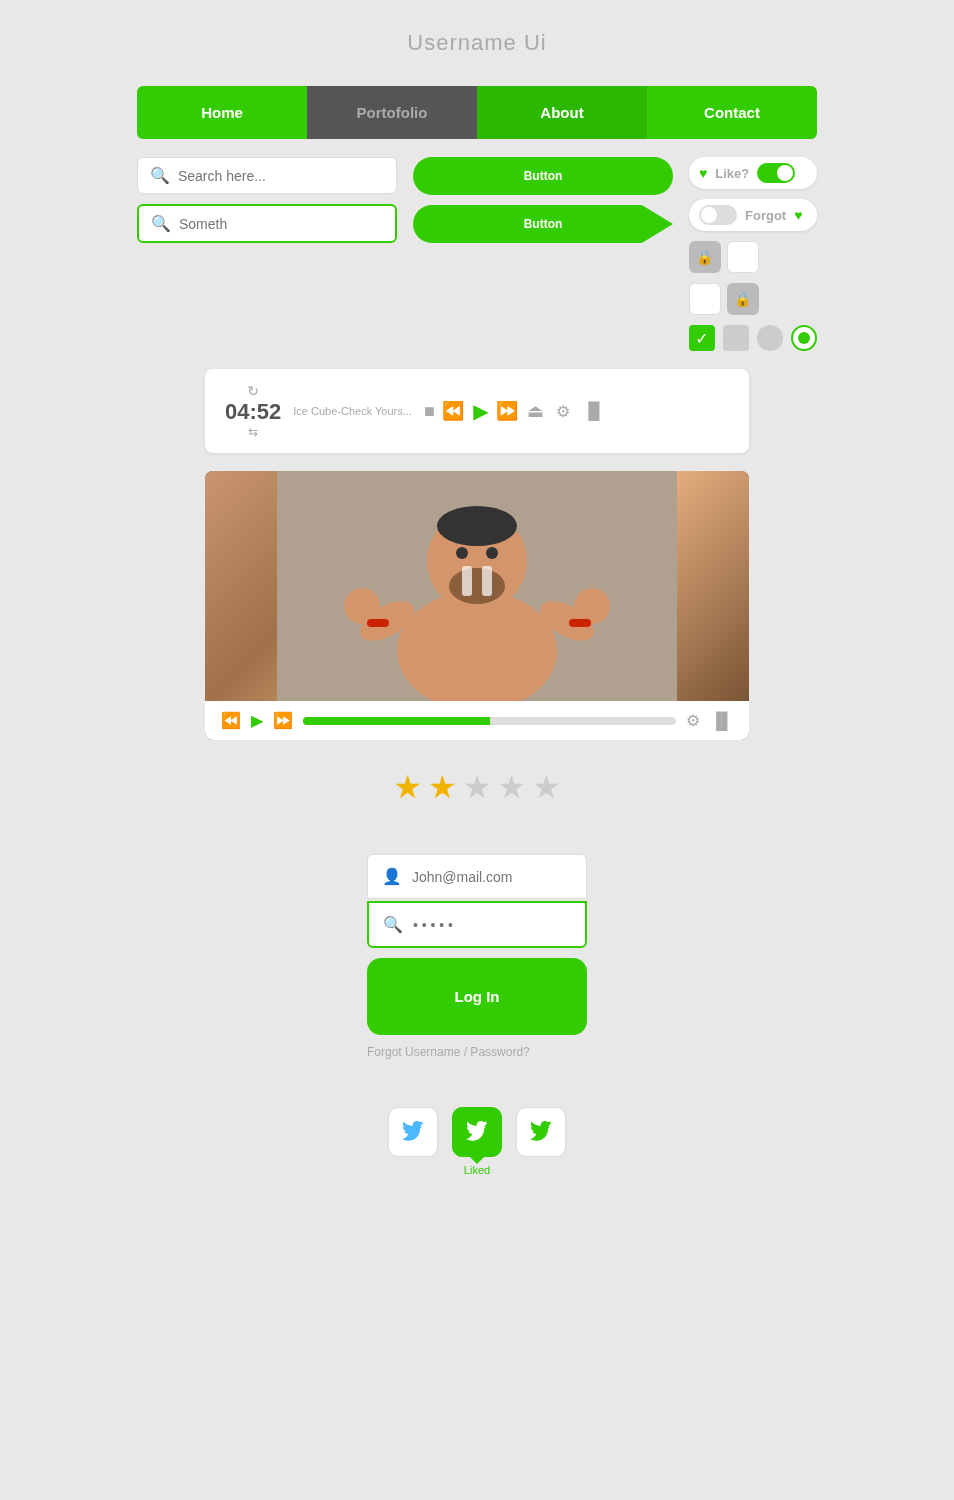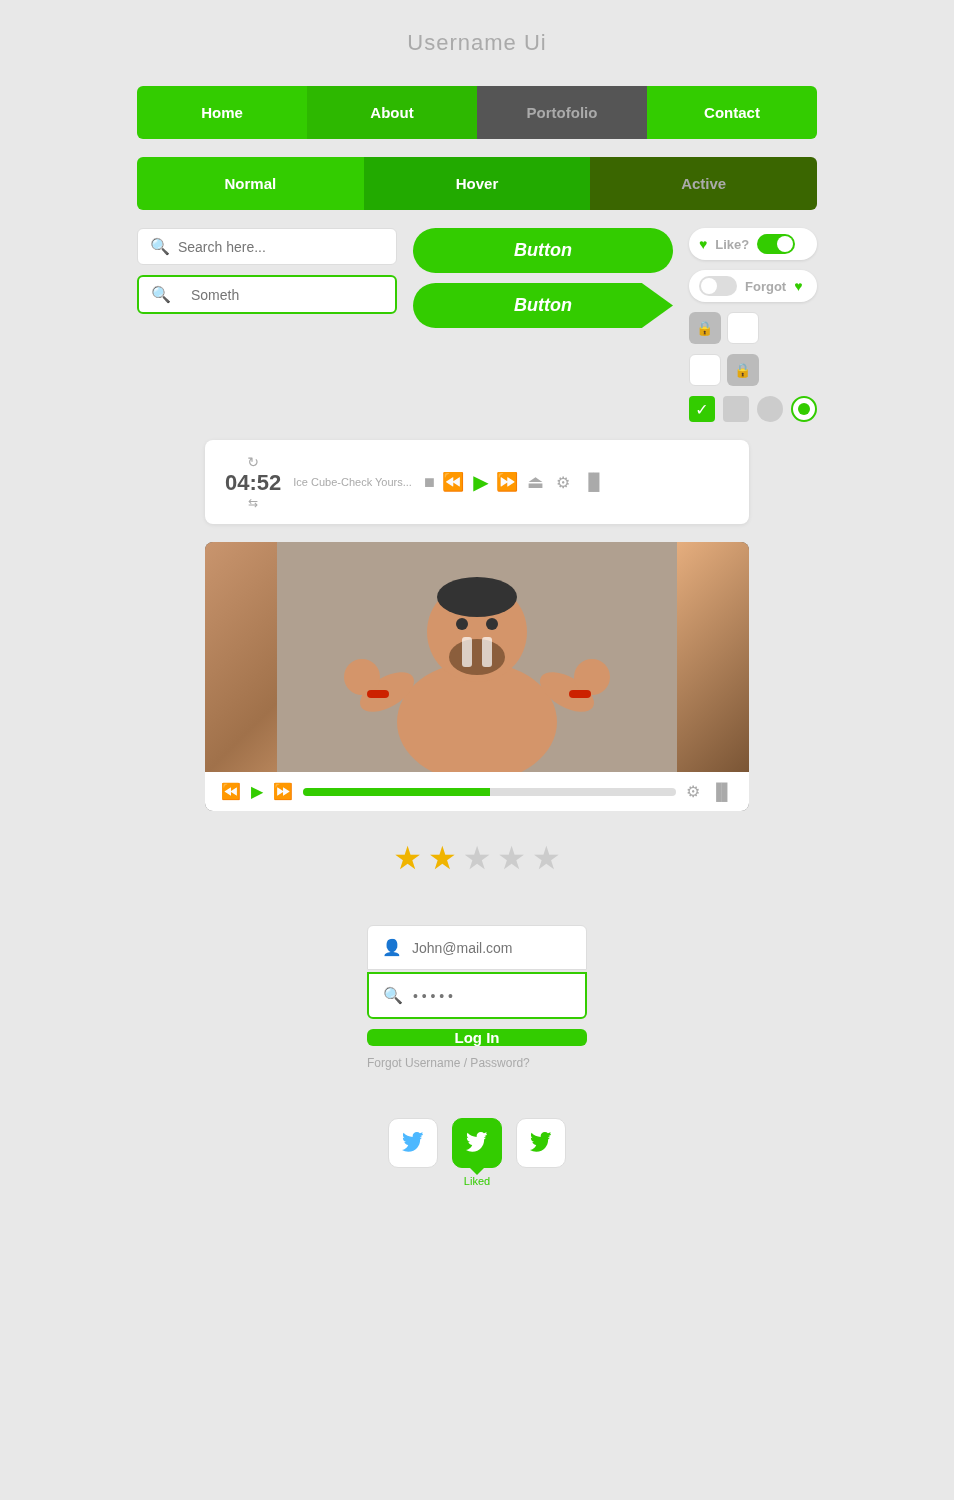--- a/index.html
+++ b/index.html
@@ -134,25 +134,24 @@
       flex-direction: column;
       gap: 10px;
       flex: 1;
     }
     .pill-btn {
       background: #33cc00;
       color: white;
       border: none;
       border-radius: 50px;
       padding: 12px 20px;
-      font-size: 18px;
+      font-size: 12px;
       font-weight: 600;
       cursor: pointer;
       text-align: center;
-      font-style: italic;
     }
 
     .toggle-row {
       display: flex;
       align-items: center;
       gap: 8px;
       background: white;
       border-radius: 30px;
       padding: 6px 10px;
       box-shadow: 0 1px 3px rgba(0,0,0,0.1);
@@ -389,22 +388,22 @@
       outline: none;
       color: #aaa;
       font-size: 14px;
       background: transparent;
       width: 100%;
     }
     .login-btn {
       background: #33cc00;
       color: white;
       border: none;
-      border-radius: 6px;
-      padding: 0;
+      border-radius: 14px;
+      padding: 30px;
       font-size: 15px;
       font-weight: 700;
       cursor: pointer;
       margin-top: 8px;
       text-align: center;
     }
     .forgot-link {
       color: #aaa;
       font-size: 12px;
       margin-top: 8px;
@@ -470,41 +469,36 @@
   </style>
 </head>
 <body>
 
 <h1 class="page-title">Username Ui</h1>
 
 <div class="main-container">
 
   <nav class="nav-bar">
     <button class="nav-item nav-home">Home</button>
+    <button class="nav-item nav-portfolio">Portofolio</button>
     <button class="nav-item nav-about">About</button>
-    <button class="nav-item nav-portfolio">Portofolio</button>
     <button class="nav-item nav-contact">Contact</button>
   </nav>
 
-  <div class="btn-row">
-    <button class="btn-normal">Normal</button>
-    <button class="btn-hover">Hover</button>
-    <button class="btn-active">Active</button>
-  </div>
 
   <div class="inline-section">
 
     <div class="controls-left">
       <div class="search-input-wrap">
         <span class="search-icon-gray">🔍</span>
         <input type="text" placeholder="Search here..." style="">
       </div>
       <div class="search-input-wrap active">
         <span class="search-icon-green">🔍</span>
-        <input type="text" value="" placeholder="Someth" style="color: rgb(51, 204, 0); margin-left: 12px;">
+        <input type="text" value="" placeholder="Someth" style="color: rgb(51, 204, 0);">
       </div>
     </div>
 
     <div class="pill-btn-wrap">
       <button class="pill-btn">Button</button>
       <button class="pill-btn" style="clip-path: polygon(0 0, 88% 0, 100% 50%, 88% 100%, 0 100%); border-radius: 50px 0 0 50px;">Button</button>
     </div>
 
     <div style="display:flex;flex-direction:column;gap:10px;">
 

